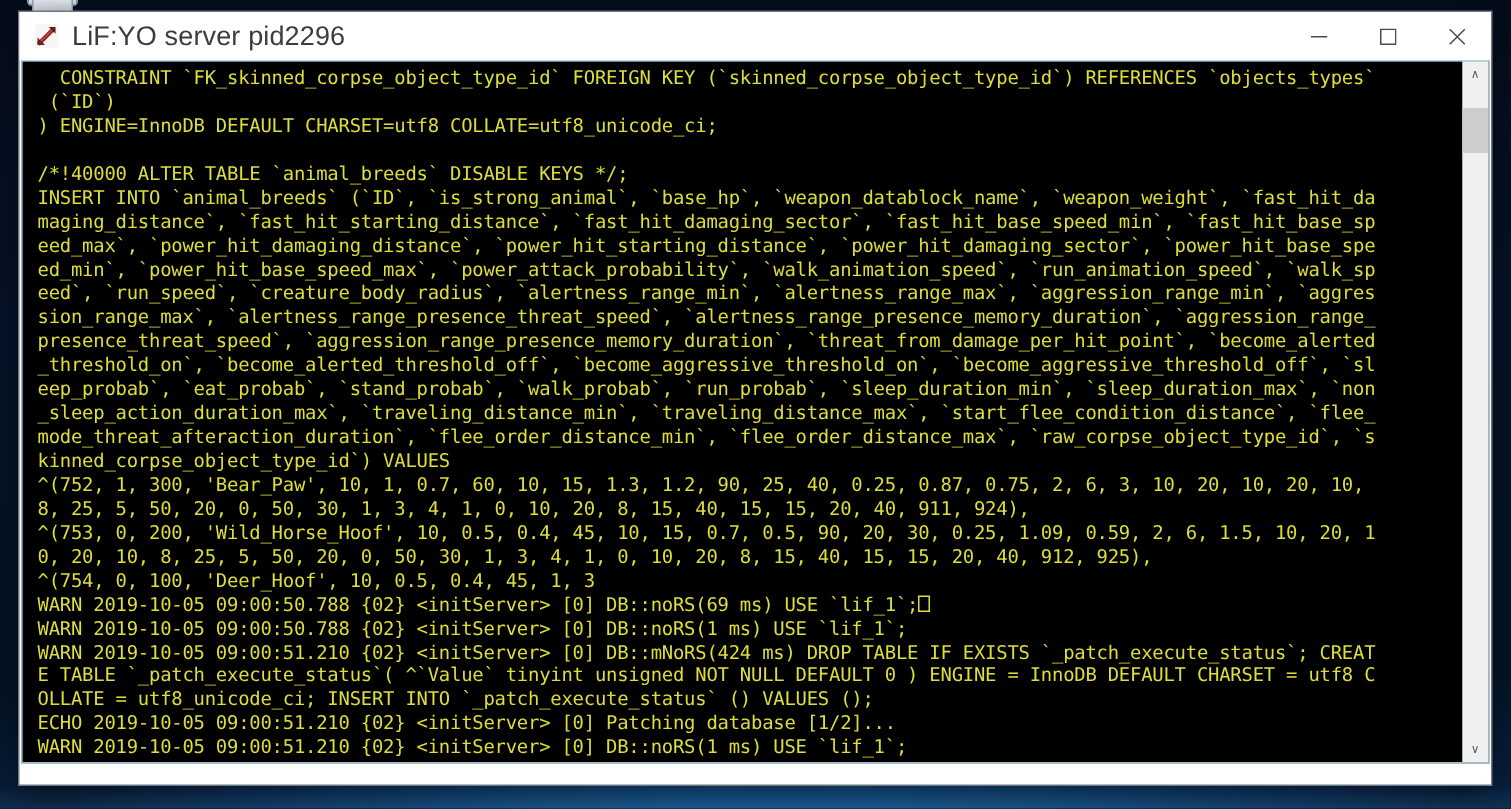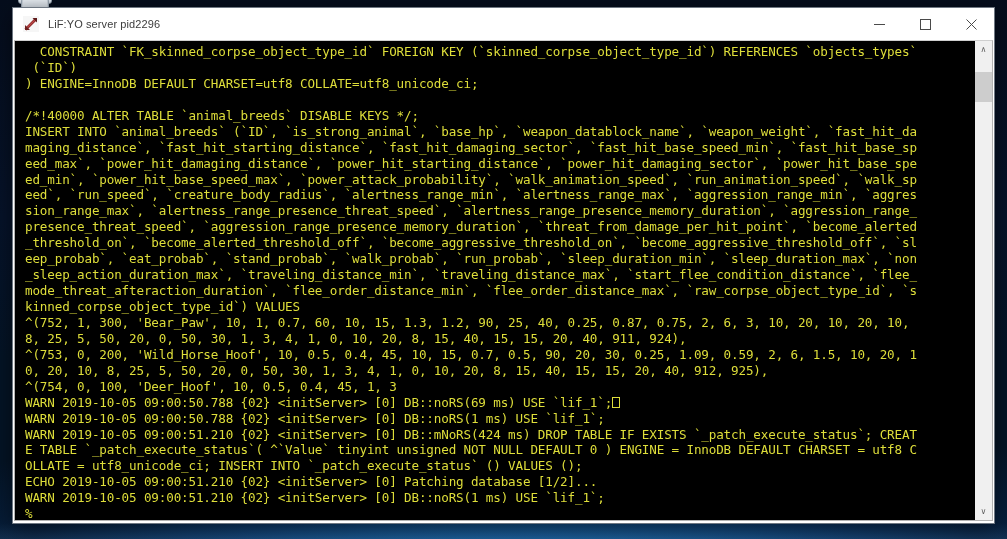--- a/index.html
+++ b/index.html
@@ -81,21 +81,21 @@
     margin-right: 9px;
     position: relative;
     flex: none;
   }
   #app-icon .glyph {
     position: absolute;
     inset: 0;
     display: block;
   }
   #window-title {
-    font-size: 11px;
+    font-size: 18px;
     color: #3c3c3c;
     font-family: "Liberation Sans", sans-serif;
     letter-spacing: .1px;
     white-space: nowrap;
   }
   #caption-buttons {
     margin-left: auto;
     display: flex;
     height: 32px;
   }
@@ -111,21 +111,21 @@
   }
   .caption-btn svg { display: block; }
 
   
   #console-wrap {
     flex: 1;
     display: flex;
     background: #0ea5e9;
     border: 1px solid #b3b3b3;
     border-top: 1px solid #cfcfcf;
-    margin: 0 1px 2px 1px;
+    margin: 0 1px 14px 1px;
     overflow: hidden;
     position: relative;
   }
   #console {
     flex: 1;
     background: #000000;
     color: #dede3a;
     font-family: "DejaVu Sans Mono", "Liberation Mono", monospace;
     font-size: 12.6px;
     line-height: 15.95px;

